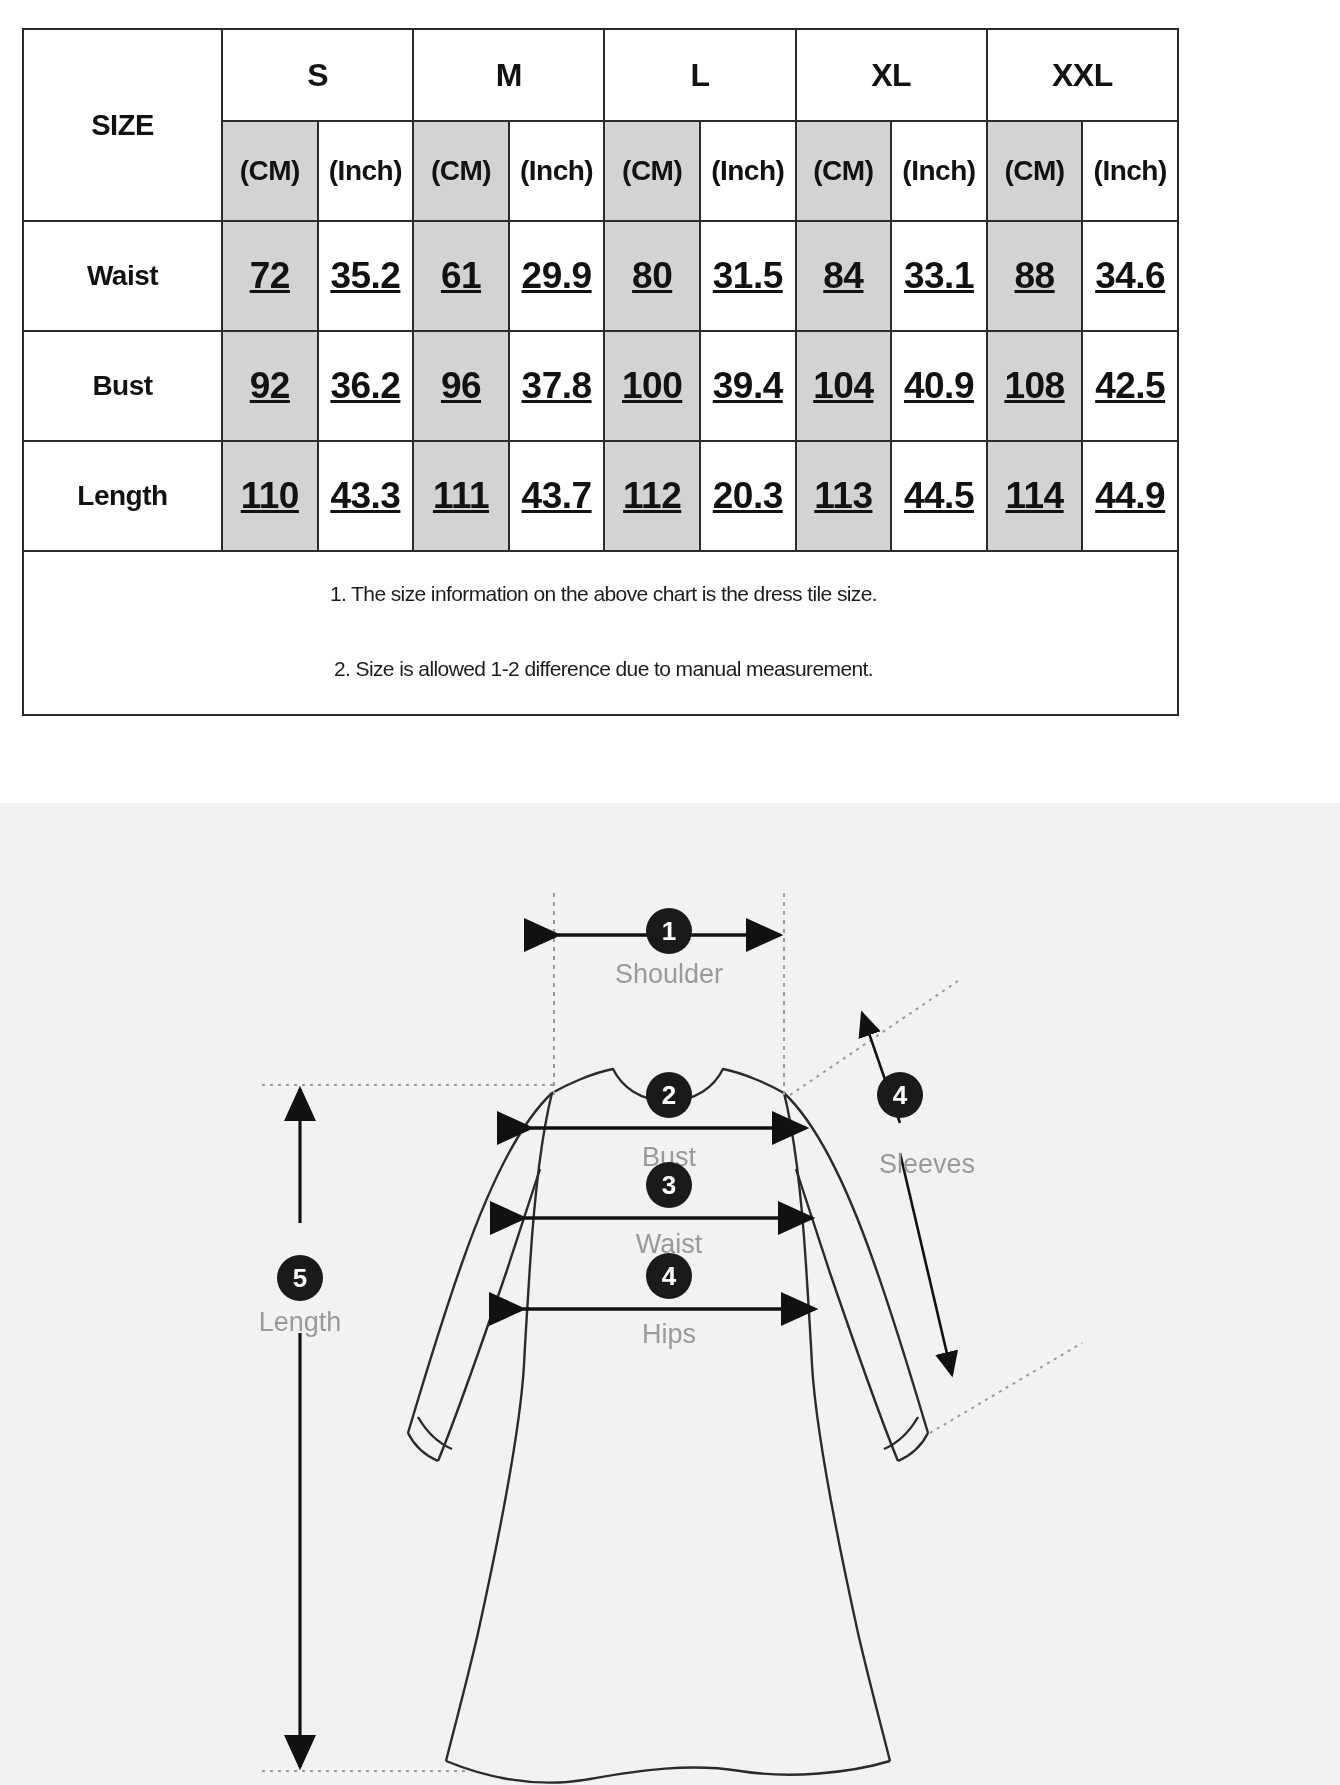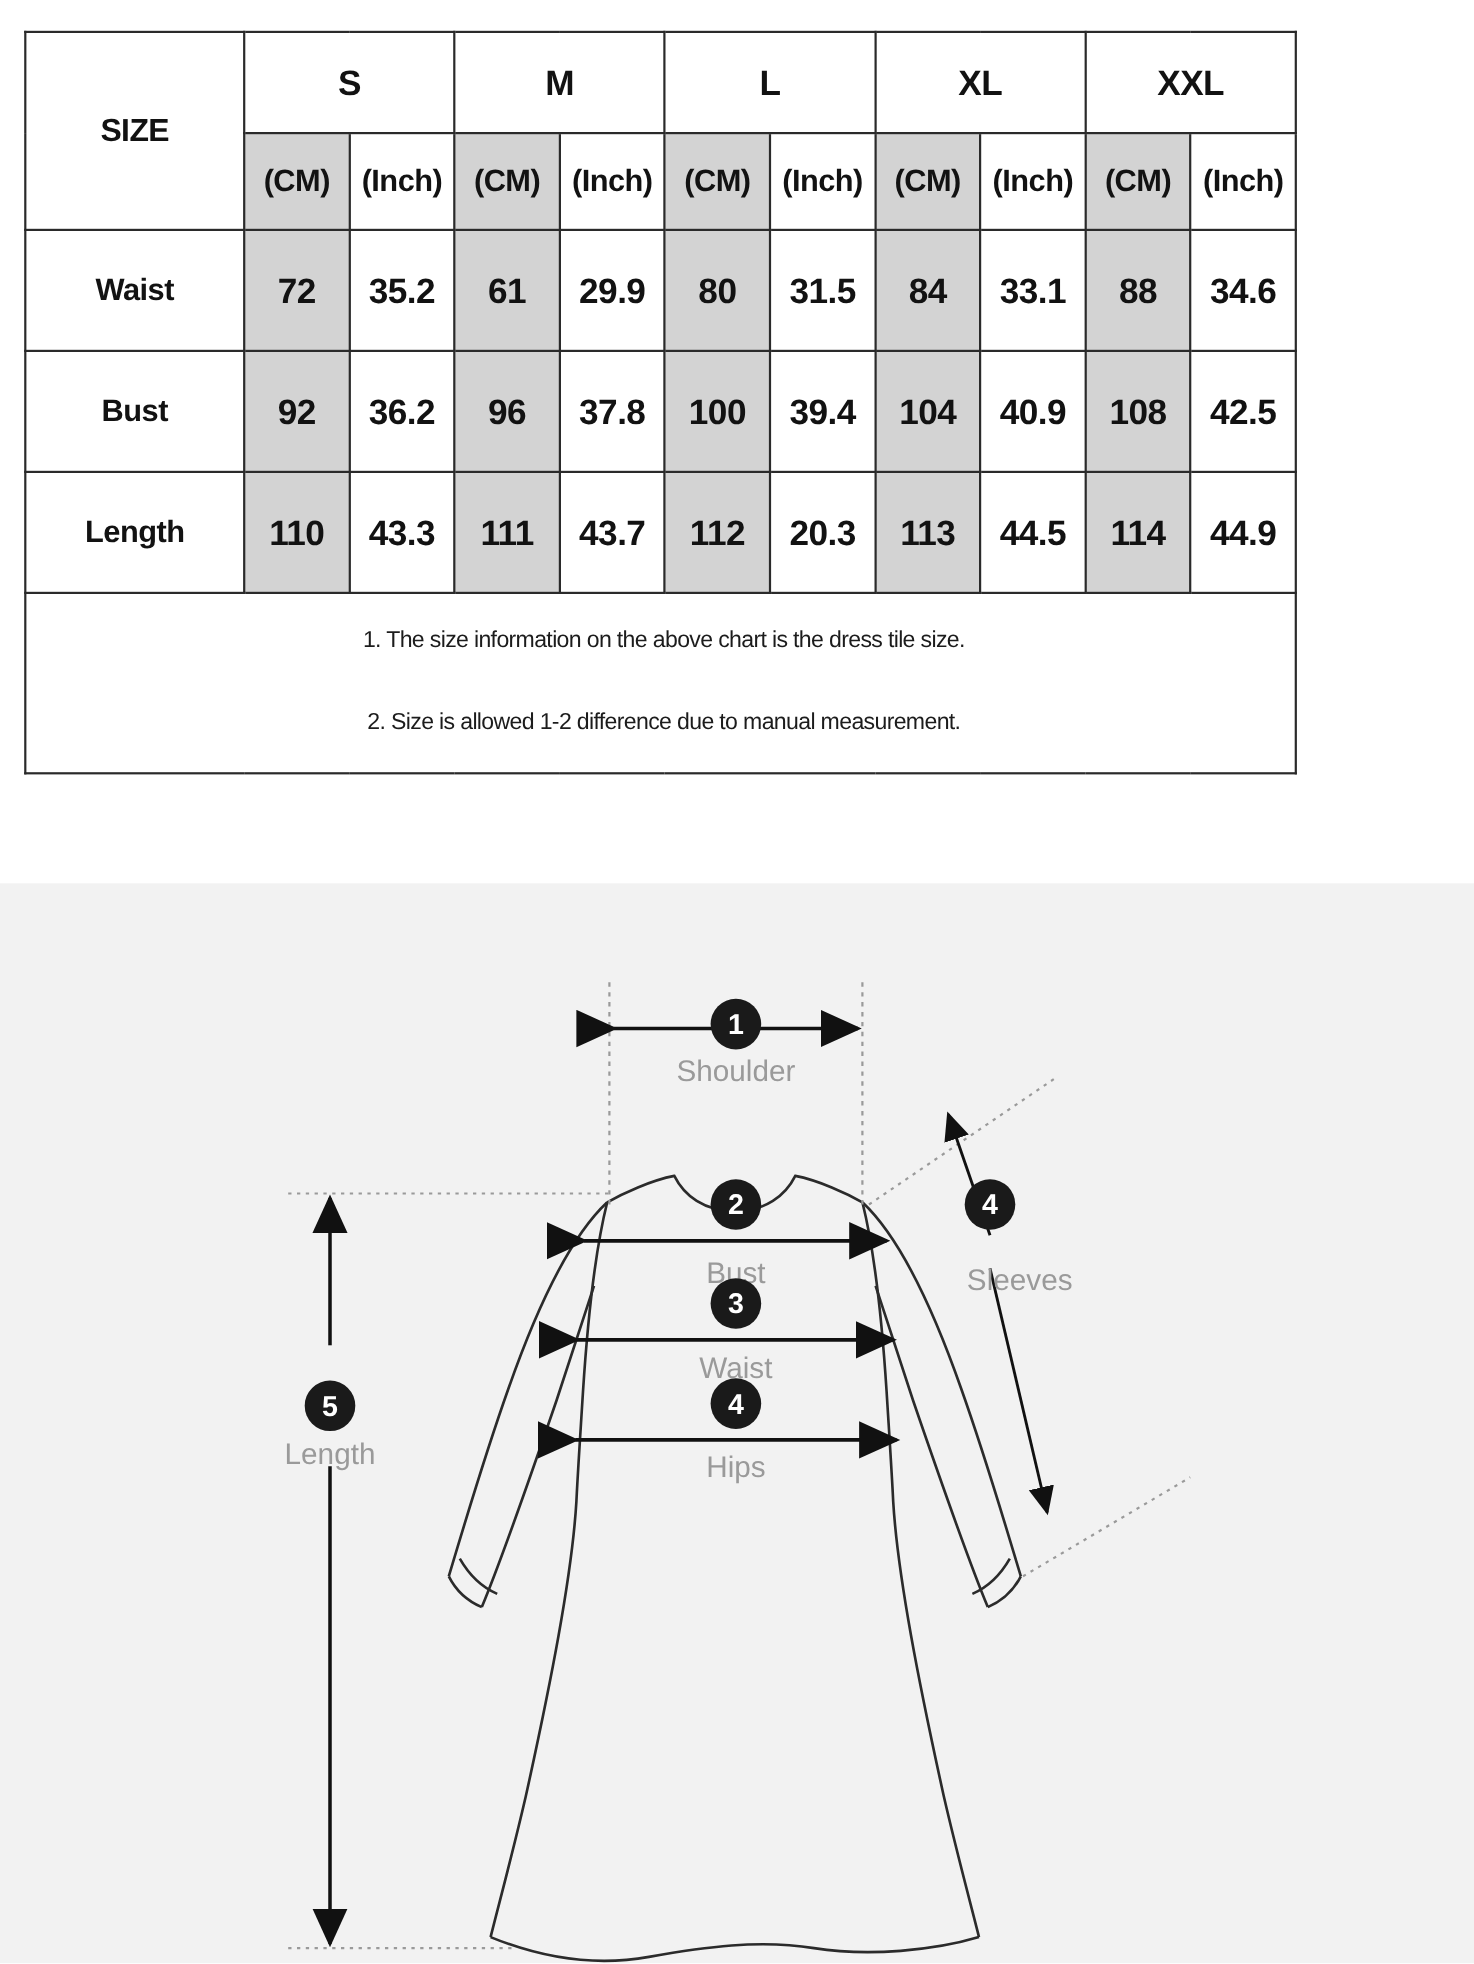--- a/index.html
+++ b/index.html
@@ -39,33 +39,34 @@
     font-weight: 700;
     letter-spacing: 0px;
   }
   th.size-name {
     font-size: 32px;
     height: 92px;
     font-weight: 700;
   }
   th.unit {
     font-size: 28px;
-    height: 88px;
+    height: 100px;
     font-weight: 600;
     letter-spacing: -1px;
   }
   td.rowlabel {
     font-size: 28px;
     height: 110px;
     font-weight: 700;
   }
   td.val {
-    font-size: 32px;
+    font-size: 37px;
     font-weight: 600;
     letter-spacing: -0.5px;
+    text-decoration: underline;
   }
   .shade { background: #d3d3d3; }
 
   .notes-cell {
     border: 2px solid #2a2a2a;
     padding: 30px 12px 34px 12px;
     text-align: left;
   }
   .note {
     font-size: 21px;

